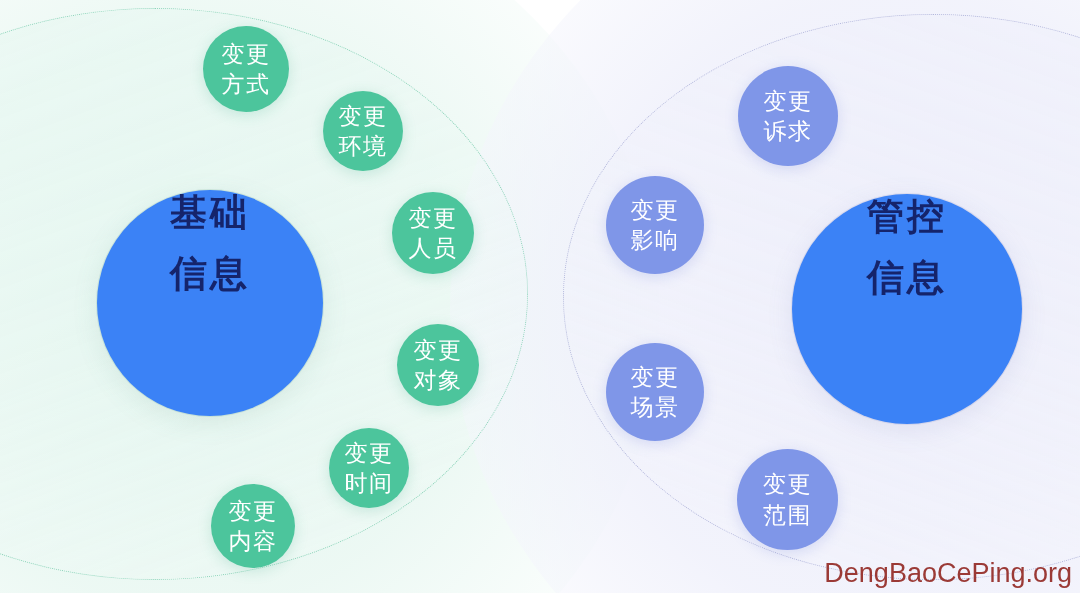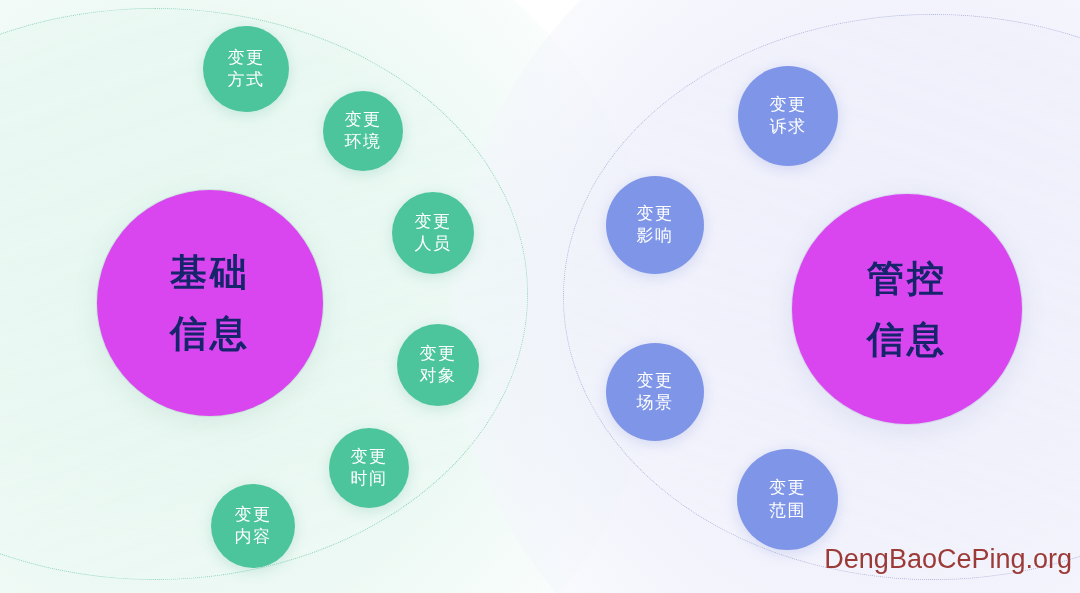--- a/index.html
+++ b/index.html
@@ -73,25 +73,24 @@
     background: linear-gradient(200deg,
                 rgba(236,237,250,0.60) 0%,
                 rgba(241,242,251,0.42) 55%,
                 rgba(250,250,254,0.18) 100%);
   }
 
   
   .hub {
     position: absolute;
     border-radius: 50%;
-    background: #d946ef;
+    background: #3b82f6;
     display: flex;
     flex-direction: column;
     align-items: center;
-    justify-content: center;
     color: #15246b;
     font-weight: bold;
     letter-spacing: 3px;
     line-height: 1.22;
     text-align: center;
     gap: 16px;
   }
   .hub-green {
     left: 97px;
     top: 190px;
@@ -114,41 +113,41 @@
 
   
   .bubble {
     position: absolute;
     border-radius: 50%;
     display: flex;
     flex-direction: column;
     align-items: center;
     justify-content: center;
     color: #ffffff;
-    font-size: 17px;
+    font-size: 23px;
     line-height: 1.32;
     letter-spacing: 1.5px;
     text-align: center;
     box-sizing: border-box;
   }
   .bubble-green {
     background: #4cc59c;
     box-shadow: 0 3px 14px rgba(62,172,135,0.22);
   }
   .bubble-purple {
     background: #7f96e8;
     box-shadow: 0 3px 14px rgba(103,124,214,0.22);
   }
   .bubble-line { display: block; }
 
   
   .watermark {
     position: absolute;
     right: 8px;
-    bottom: 18px;
+    bottom: 4px;
     font-size: 27px;
     color: #9b3a36;
     letter-spacing: 0px;
     white-space: nowrap;
   }
 </style>
 </head>
 <body>
 
 <div id="stage">

